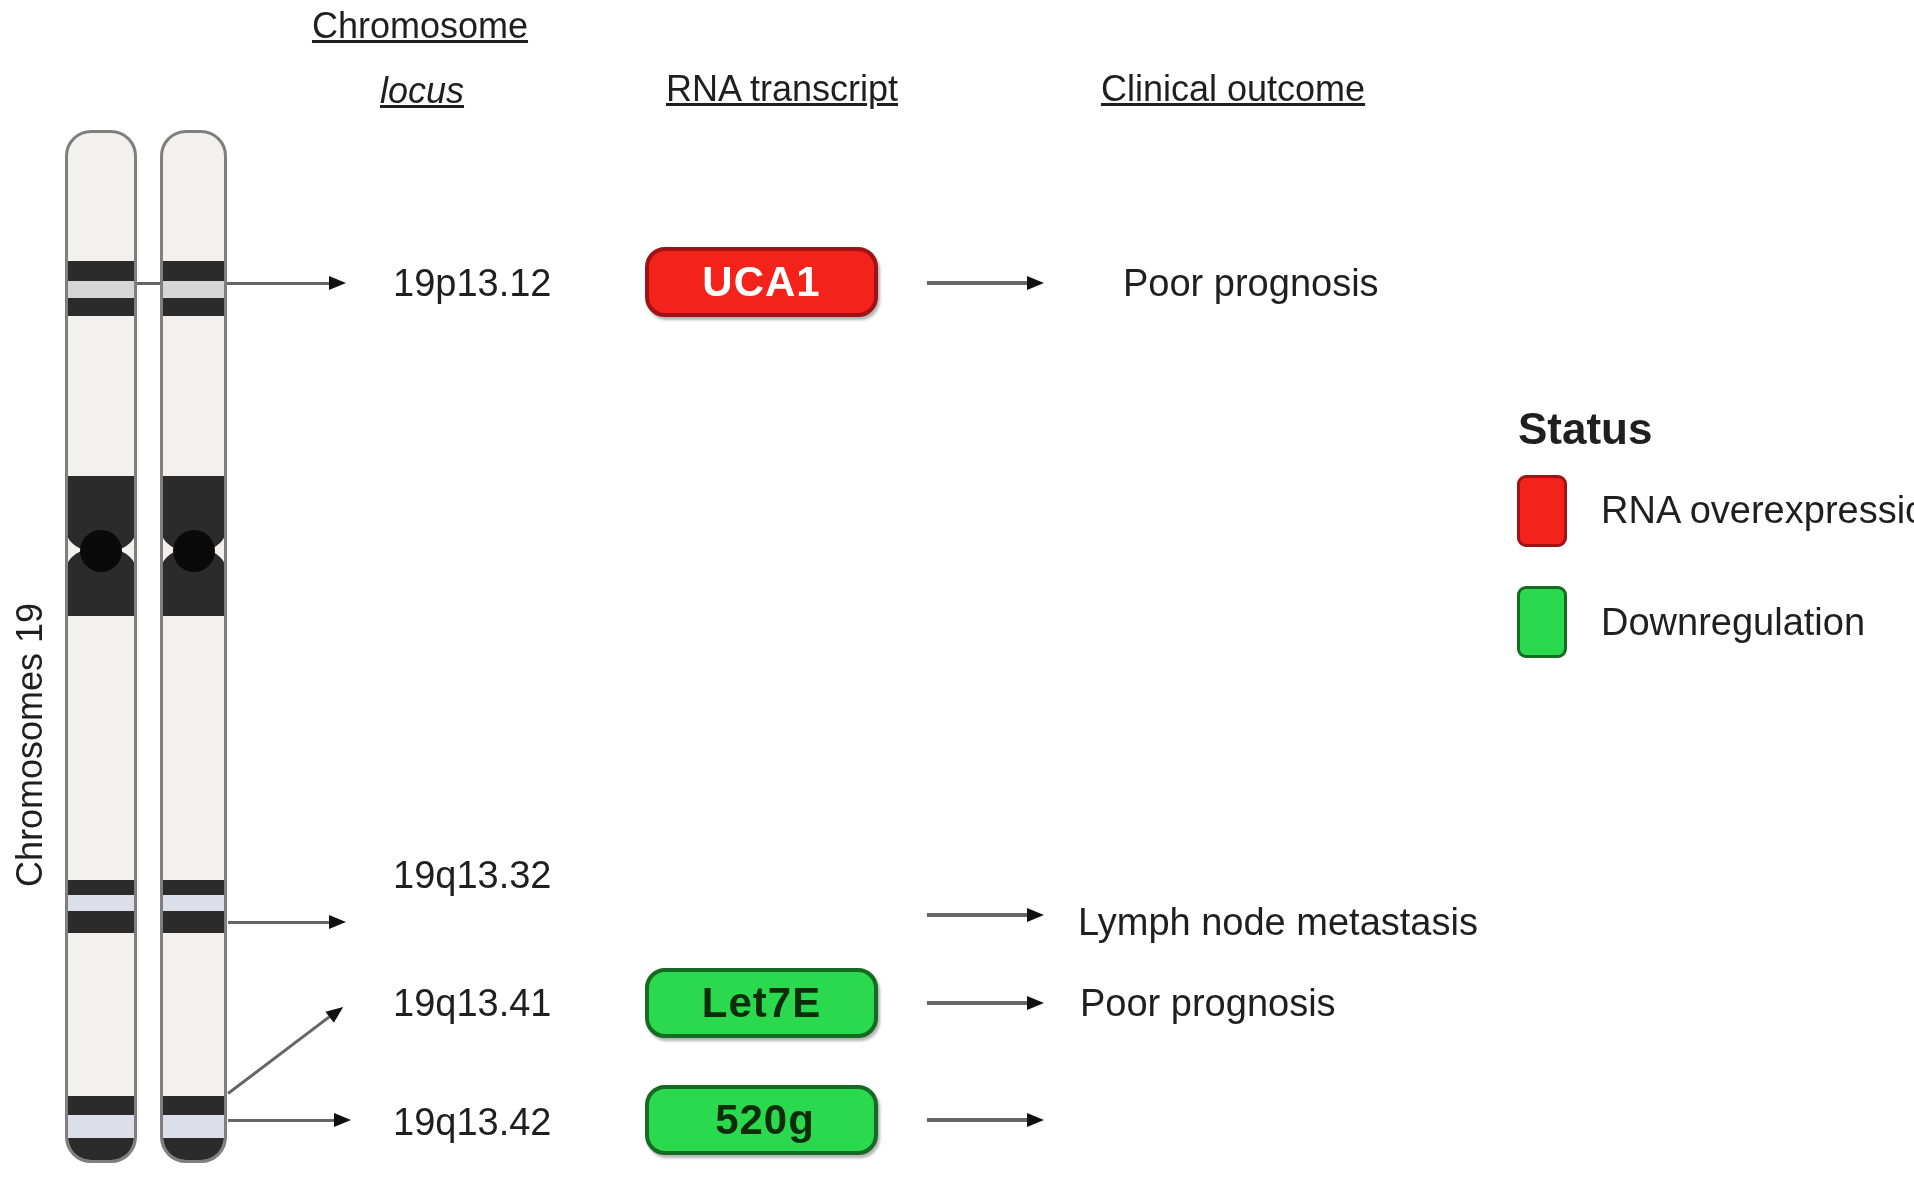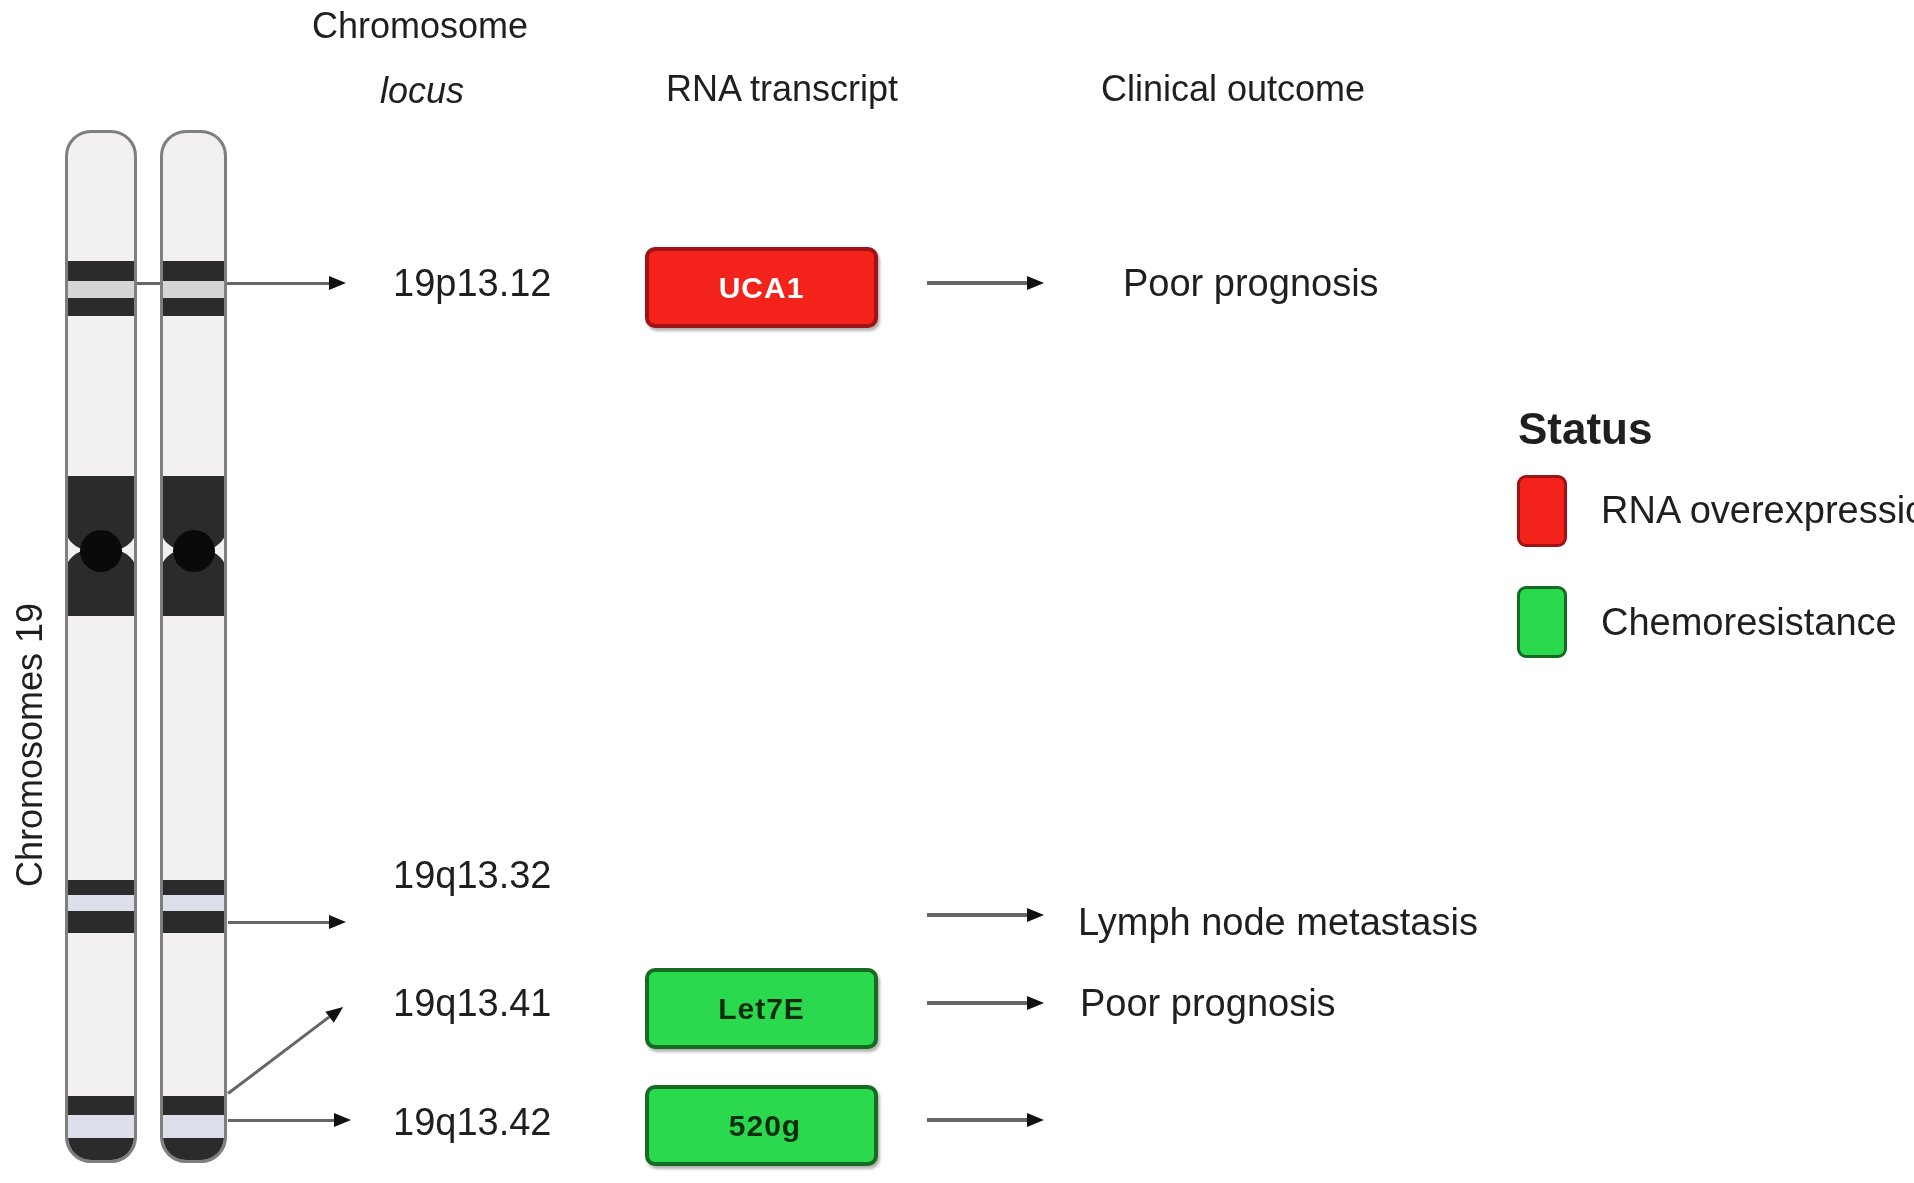--- a/index.html
+++ b/index.html
@@ -1,21 +1,21 @@
 <!DOCTYPE html>
 <html style="--red: #f3221b; --red_border: #a01215; --green: #2bd94e; --green_border: #156b21; --dark_band: #2b2b2b; --gray_band: #d6d6d6; --lavender_band: #dcdee9; --body: #f2f1ef; --outline: #7f7f7f; --arrow: #666666; --arrow_head: #111111; --text: #1f1f1f;"><head>
 <meta charset="utf-8">
 <style>
   html,body{margin:0;padding:0;background:#fff;}
   .canvas{
     position:relative;width:1914px;height:1183px;background:#ffffff;overflow:hidden;
     font-family:"Liberation Sans","DejaVu Sans",sans-serif;color:var(--text,#1f1f1f);
   }
   .txt{position:absolute;white-space:nowrap;font-size:38px;line-height:38px;color:var(--text,#1f1f1f);}
-  .hdr{position:absolute;white-space:nowrap;font-size:36px;line-height:36px;transform:translateX(-50%);}
+  .hdr{position:absolute;white-space:nowrap;font-size:36px;line-height:36px;transform:translateX(-50%);text-decoration:underline;}
   .italic{font-style:italic;}
   .vlabel{
     position:absolute;left:30px;top:745px;transform:translate(-50%,-50%) rotate(-90deg);
     white-space:nowrap;font-size:36px;color:var(--text,#1f1f1f);
   }
   
   .chromatid{
     position:absolute;top:130px;height:1033px;box-sizing:border-box;
     background:var(--body,#f2f1ef);border:3px solid var(--outline,#7f7f7f);
     border-radius:26px;overflow:hidden;z-index:1;
@@ -44,23 +44,23 @@
   .ahead{position:absolute;width:0;height:0;border-left:17px solid var(--arrow_head,#111111);
          border-top:7px solid transparent;border-bottom:7px solid transparent;}
   .under{z-index:0;}
   .over{z-index:2;}
   .diag{position:absolute;left:228px;top:1092px;width:144px;height:3px;z-index:2;
         transform:rotate(-37.1deg);transform-origin:0 50%;}
   .diag .aline{left:0;top:0;width:127px;}
   .diag .ahead{left:127px;top:-5px;}
   
   .tbox{
-    position:absolute;left:645px;width:233px;height:81px;box-sizing:border-box;
-    border-radius:10px;border:4px solid #333;display:flex;align-items:center;justify-content:center;
-    font-size:30px;font-weight:bold;letter-spacing:1px;
+    position:absolute;left:645px;width:233px;height:70px;box-sizing:border-box;
+    border-radius:20px;border:4px solid #333;display:flex;align-items:center;justify-content:center;
+    font-size:42px;font-weight:bold;letter-spacing:1px;
     box-shadow:2px 3px 3px rgba(0,0,0,0.30);z-index:3;
   }
   .tbox.overexpression{background:var(--red,#f3221b);border-color:var(--red_border,#a01215);color:#ffffff;}
   .tbox.downregulation{background:var(--green,#2bd94e);border-color:var(--green_border,#156b21);color:#0c2d0c;}
   
   .legend-title{position:absolute;left:1518px;top:404px;font-size:44px;font-weight:bold;}
   .swatch{position:absolute;left:1517px;width:50px;height:72px;box-sizing:border-box;border-radius:9px;border:3px solid #333;}
   .swatch.overexpression{background:var(--red,#f3221b);border-color:var(--red_border,#a01215);}
   .swatch.downregulation{background:var(--green,#2bd94e);border-color:var(--green_border,#1d9a31);}
 </style>
@@ -142,15 +142,15 @@
   <div class="ahead over" style="left:1027px;top:1113px;"></div>
 
   <div class="txt" style="left:1123px;top:264px;">Poor prognosis</div>
   <div class="txt" style="left:1078px;top:903px;">Lymph node metastasis</div>
   <div class="txt" style="left:1080px;top:984px;">Poor prognosis</div>
 
   <div class="legend-title">Status</div>
   <div class="swatch overexpression" style="top:475px;"></div>
   <div class="txt" style="left:1601px;top:491px;">RNA overexpression</div>
   <div class="swatch downregulation" style="top:586px;"></div>
-  <div class="txt" style="left:1601px;top:603px;">Chemoresistance</div>
+  <div class="txt" style="left:1601px;top:603px;">Downregulation</div>
 
 </div>
 
 </body></html>

